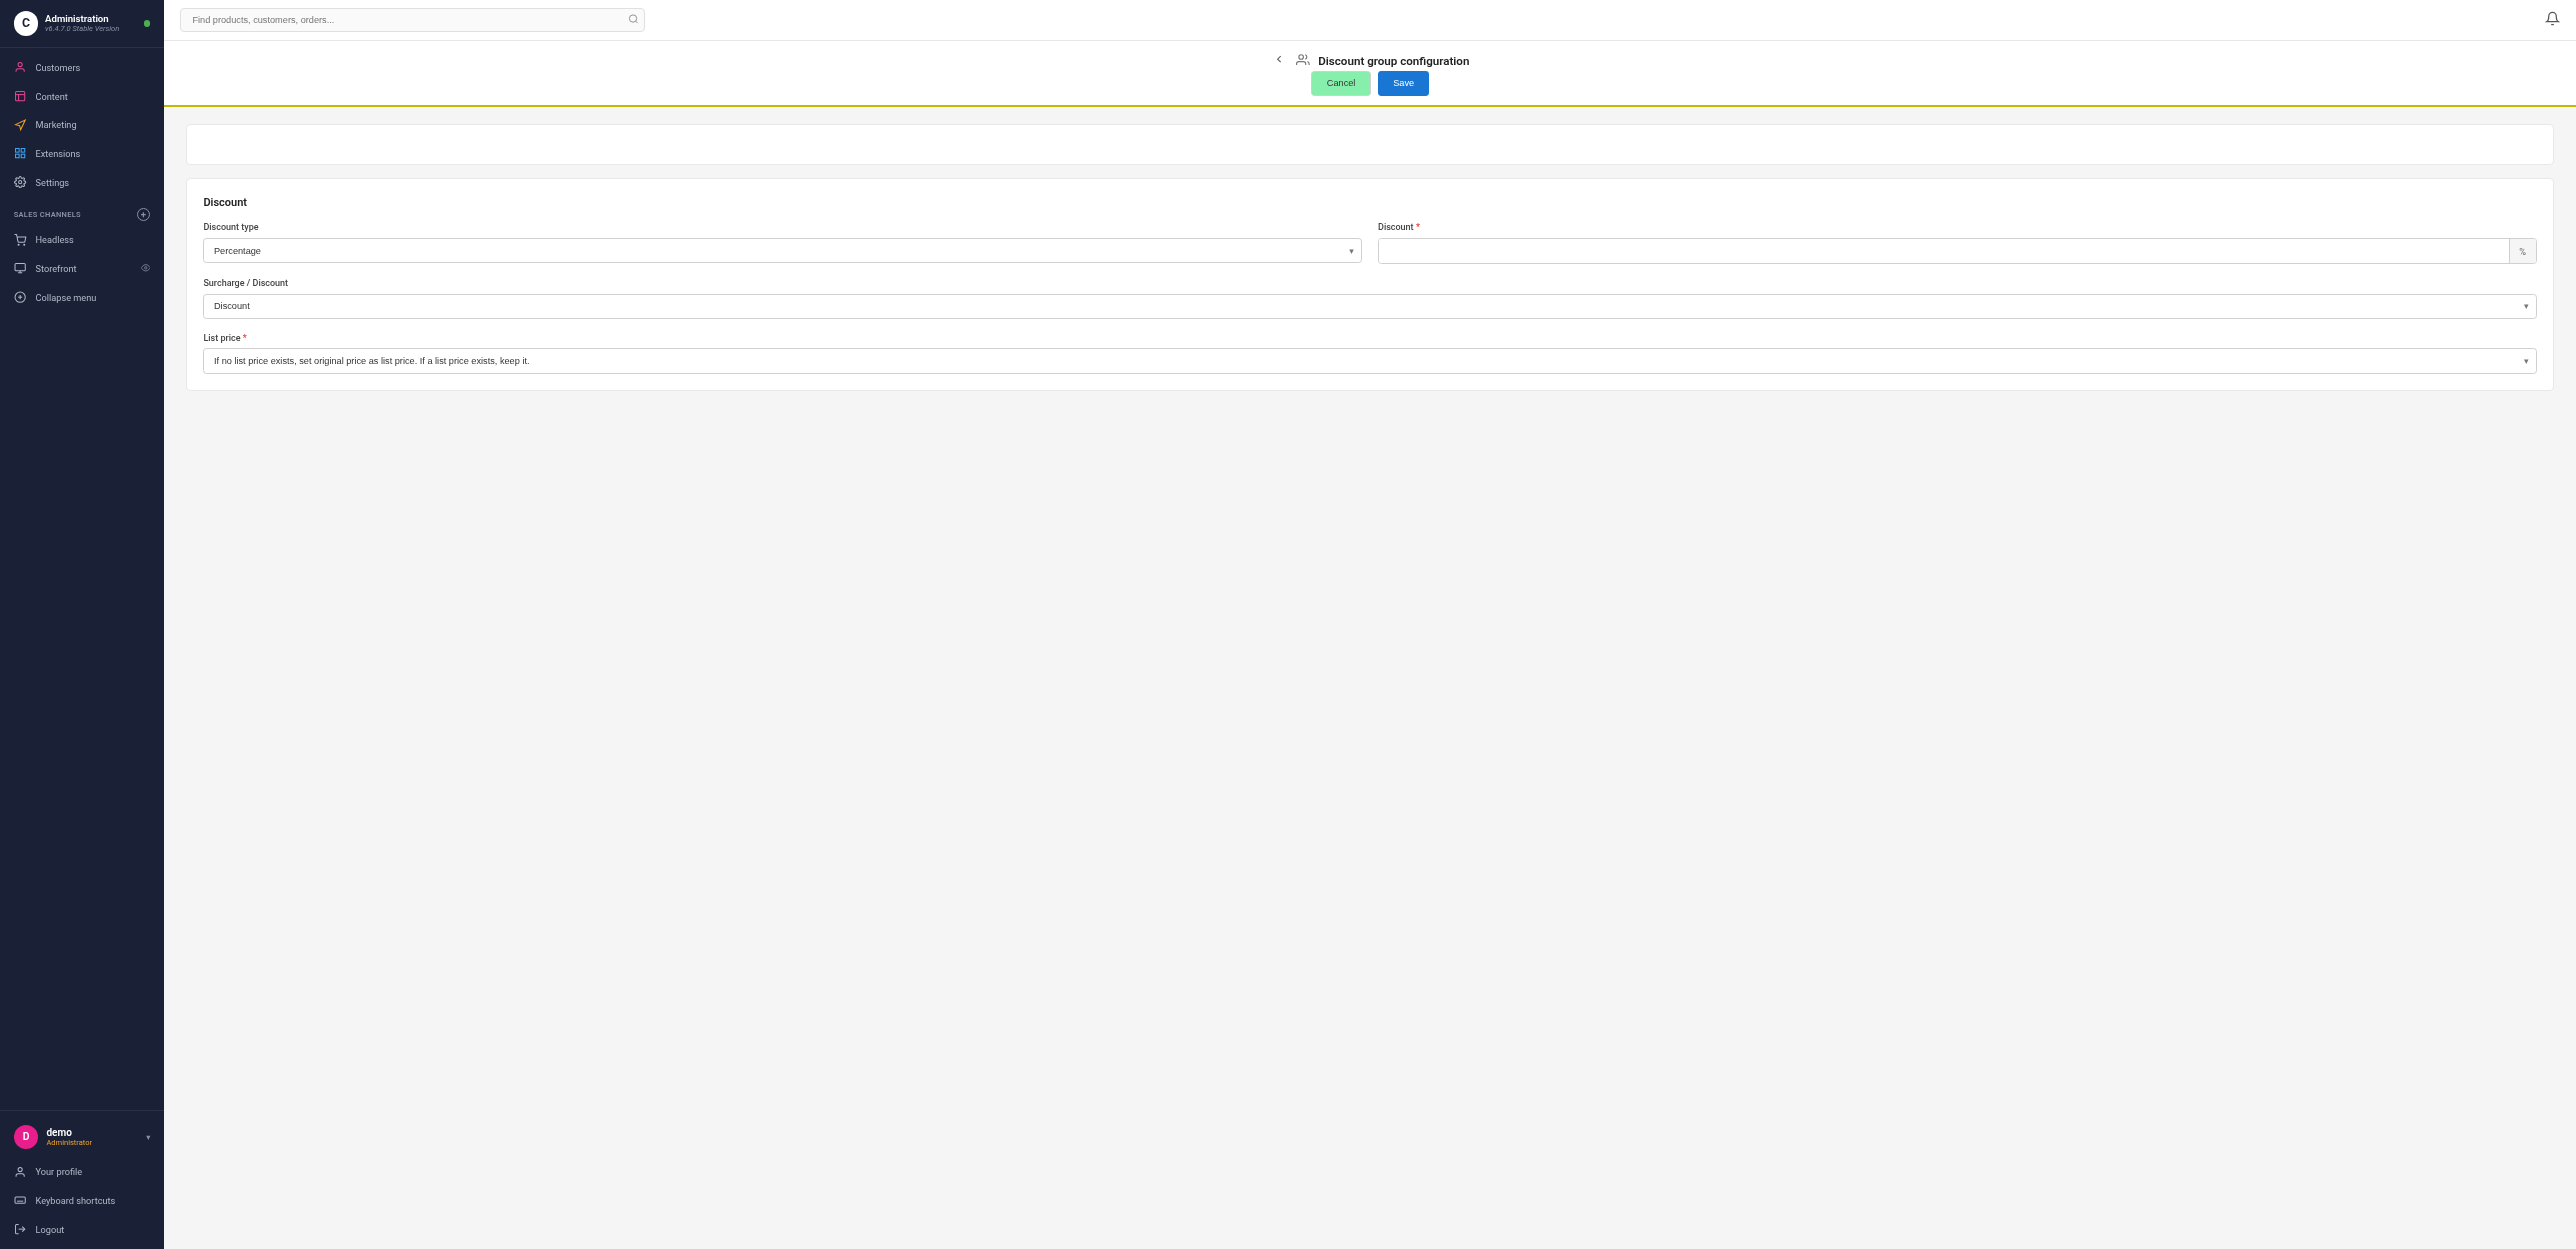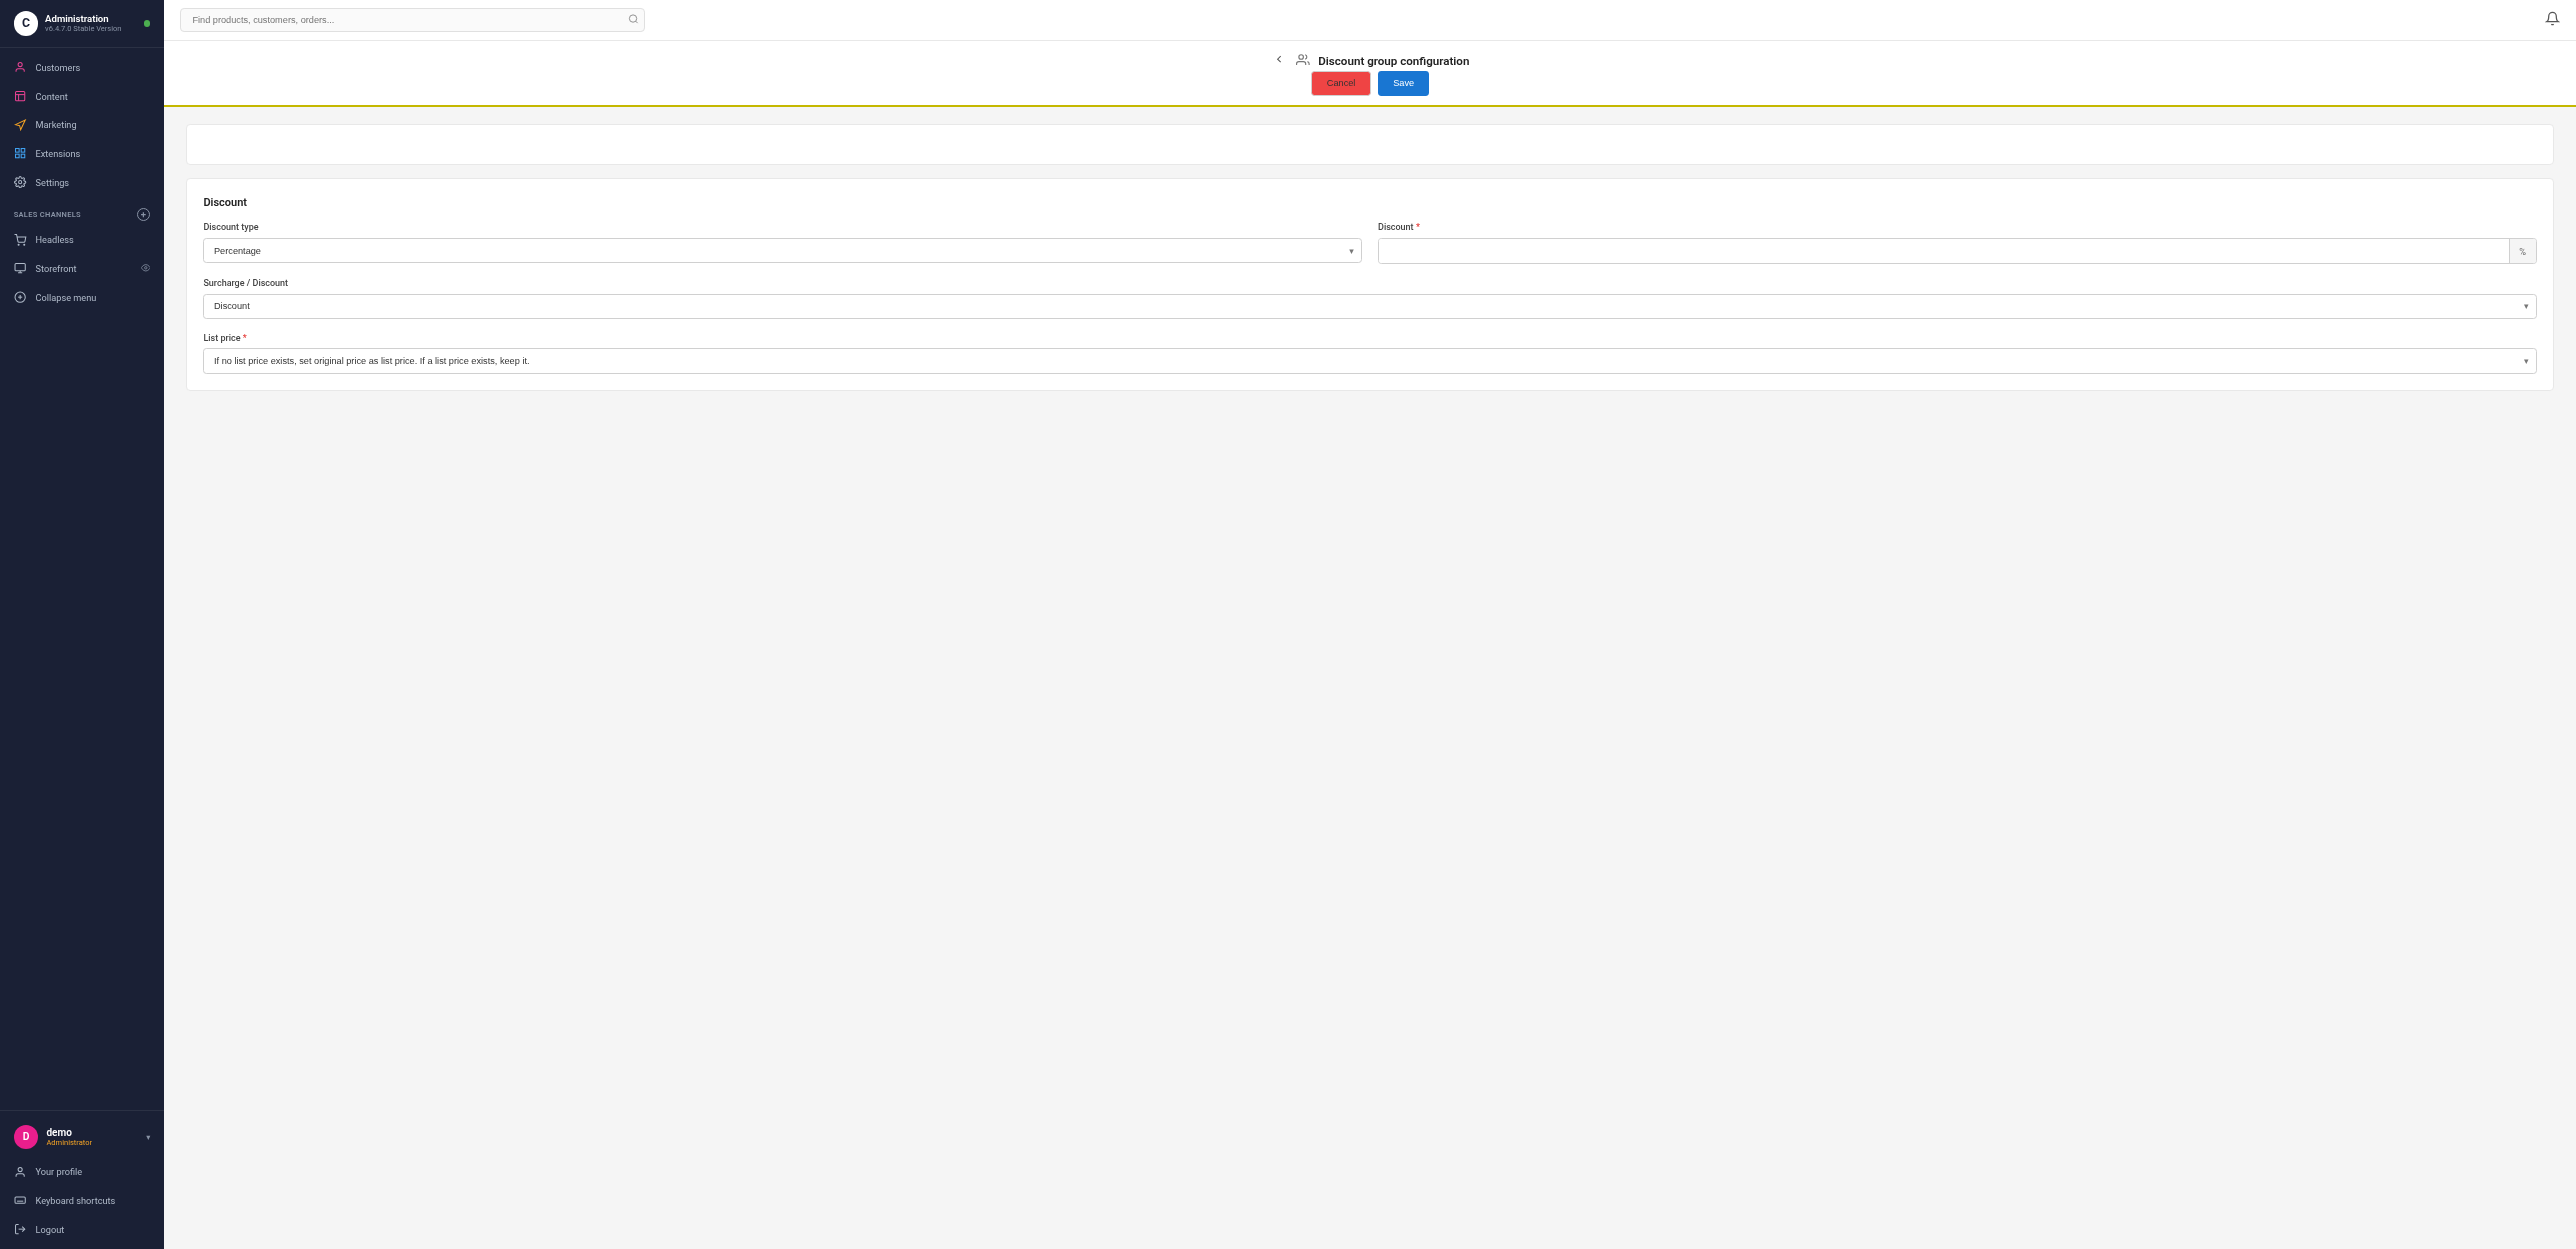--- a/index.html
+++ b/index.html
@@ -30,21 +30,21 @@
       border-radius: 50%;
       display: flex;
       align-items: center;
       justify-content: center;
       font-weight: bold;
       color: #1a2035;
       font-size: 12.3px;
     }
     .sidebar-brand { flex: 1; }
     .sidebar-brand-name { font-size: 9.6px; font-weight: 600; color: #fff; }
-    .sidebar-brand-version { font-size: 7.5px; color: #8892a4; }
+    .sidebar-brand-version { font-size: 7.5px; color: #8892a4; font-style: italic; }
     .sidebar-status-dot { width: 6.8px; height: 6.8px; background: #4caf50; border-radius: 50%; }
 
     .sidebar-nav { flex: 1; padding: 5.5px 0; }
     .nav-item {
       display: flex;
       align-items: center;
       gap: 8.2px;
       padding: 7.5px 13.7px;
       cursor: pointer;
       color: #b0bac9;
@@ -151,21 +151,21 @@
     }
     .page-header-left { display: flex; align-items: center; gap: 8.2px; }
     .back-btn { background: none; border: none; cursor: pointer; font-size: 12.3px; color: #555; padding: 2.7px; }
     .users-icon { font-size: 12.3px; color: #777; }
     .page-title { font-size: 11.6px; font-weight: 600; color: #222; }
     .page-header-actions { display: flex; gap: 6.8px; }
     .btn-cancel {
       padding: 6.2px 15px;
       border: 0.7px solid #d0d0d0;
       border-radius: 3.4px;
-      background: #ef4444;
+      background: #86efac;
       color: #333;
       font-size: 9.2px;
       cursor: pointer;
       font-weight: 500;
     }
     .btn-save {
       padding: 6.2px 15px;
       border: none;
       border-radius: 3.4px;
       background: #1976d2;

